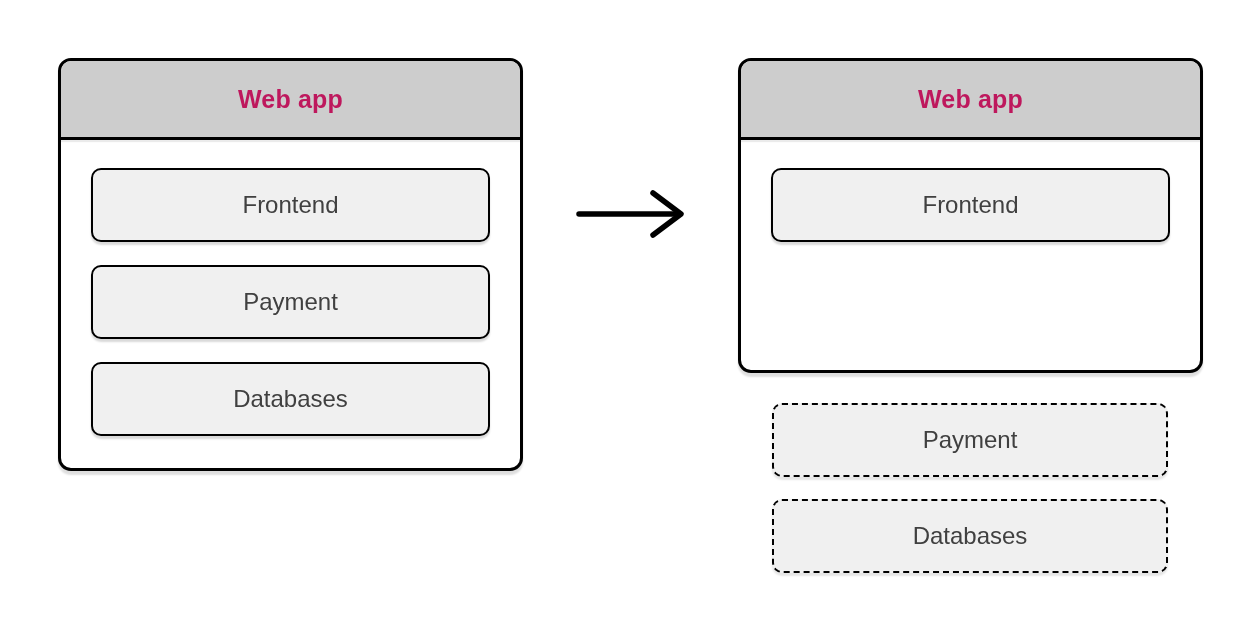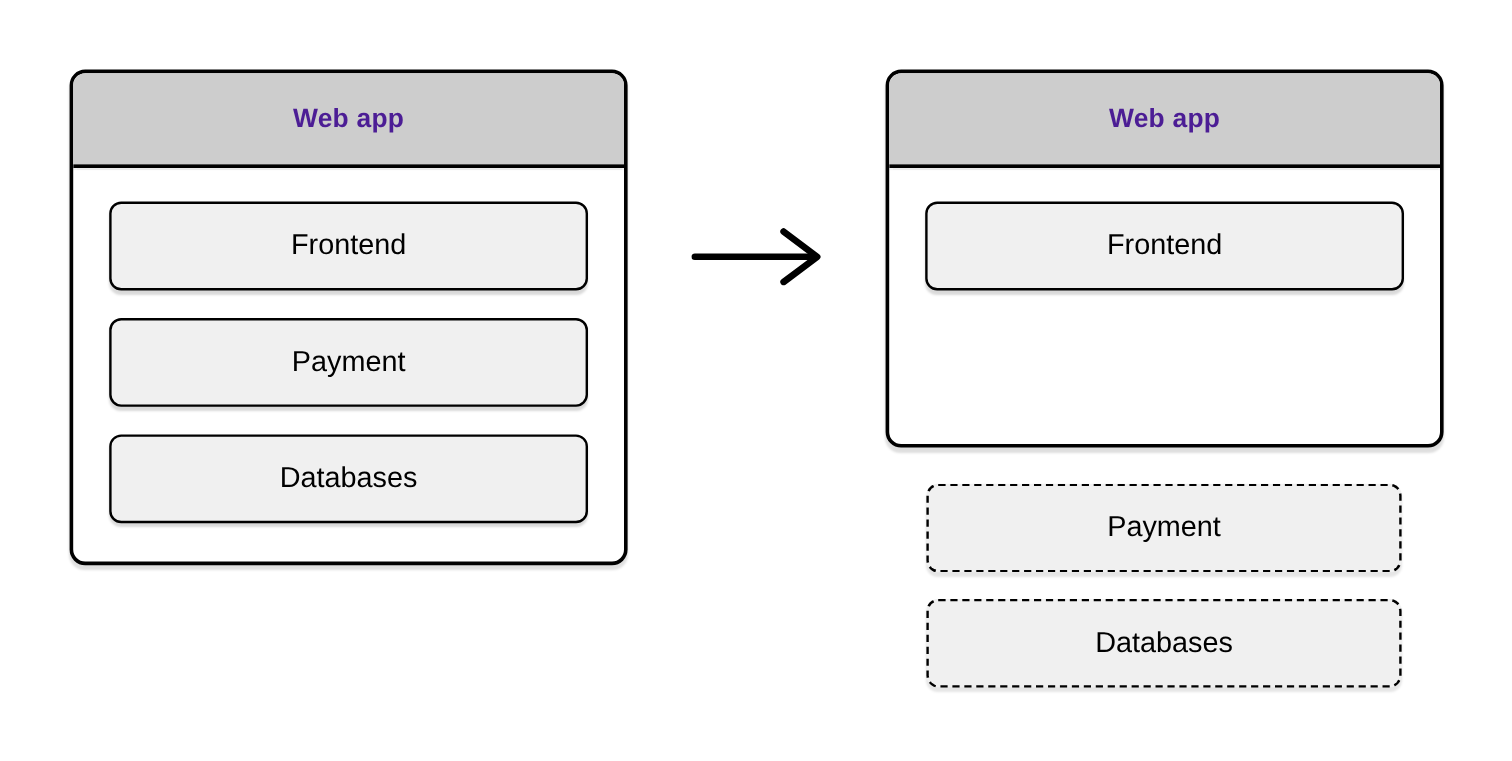--- a/index.html
+++ b/index.html
@@ -30,23 +30,23 @@
   .app-header {
     height: 76px;
     background: var(--header_bg, #cdcdcd);
     border-bottom: 3px solid var(--border, #000000);
     display: flex;
     align-items: center;
     justify-content: center;
     box-shadow: 0 2px 1px rgba(0,0,0,0.08);
   }
   .app-title {
-    font-size: 22px;
+    font-size: 25px;
     font-weight: bold;
-    color: #4c1d95;
+    color: #be185d;
     letter-spacing: 0.2px;
   }
 
   .app-body {
     padding: 28px 30px;
     display: flex;
     flex-direction: column;
     gap: 23px;
   }
 
@@ -56,21 +56,21 @@
     border: 2px solid var(--border, #000000);
     border-radius: 10px;
     background: var(--box_bg, #f0f0f0);
     box-shadow: 0 3px 2px rgba(0,0,0,0.15);
     display: flex;
     align-items: center;
     justify-content: center;
   }
   .component-label {
     font-size: 24px;
-    color: #000000;
+    color: #404040;
   }
 
   .detached-box {
     position: absolute;
     left: 772px;
     width: 396px;
     height: 74px;
     box-sizing: border-box;
     border: 2px dashed var(--border, #000000);
     border-radius: 10px;

